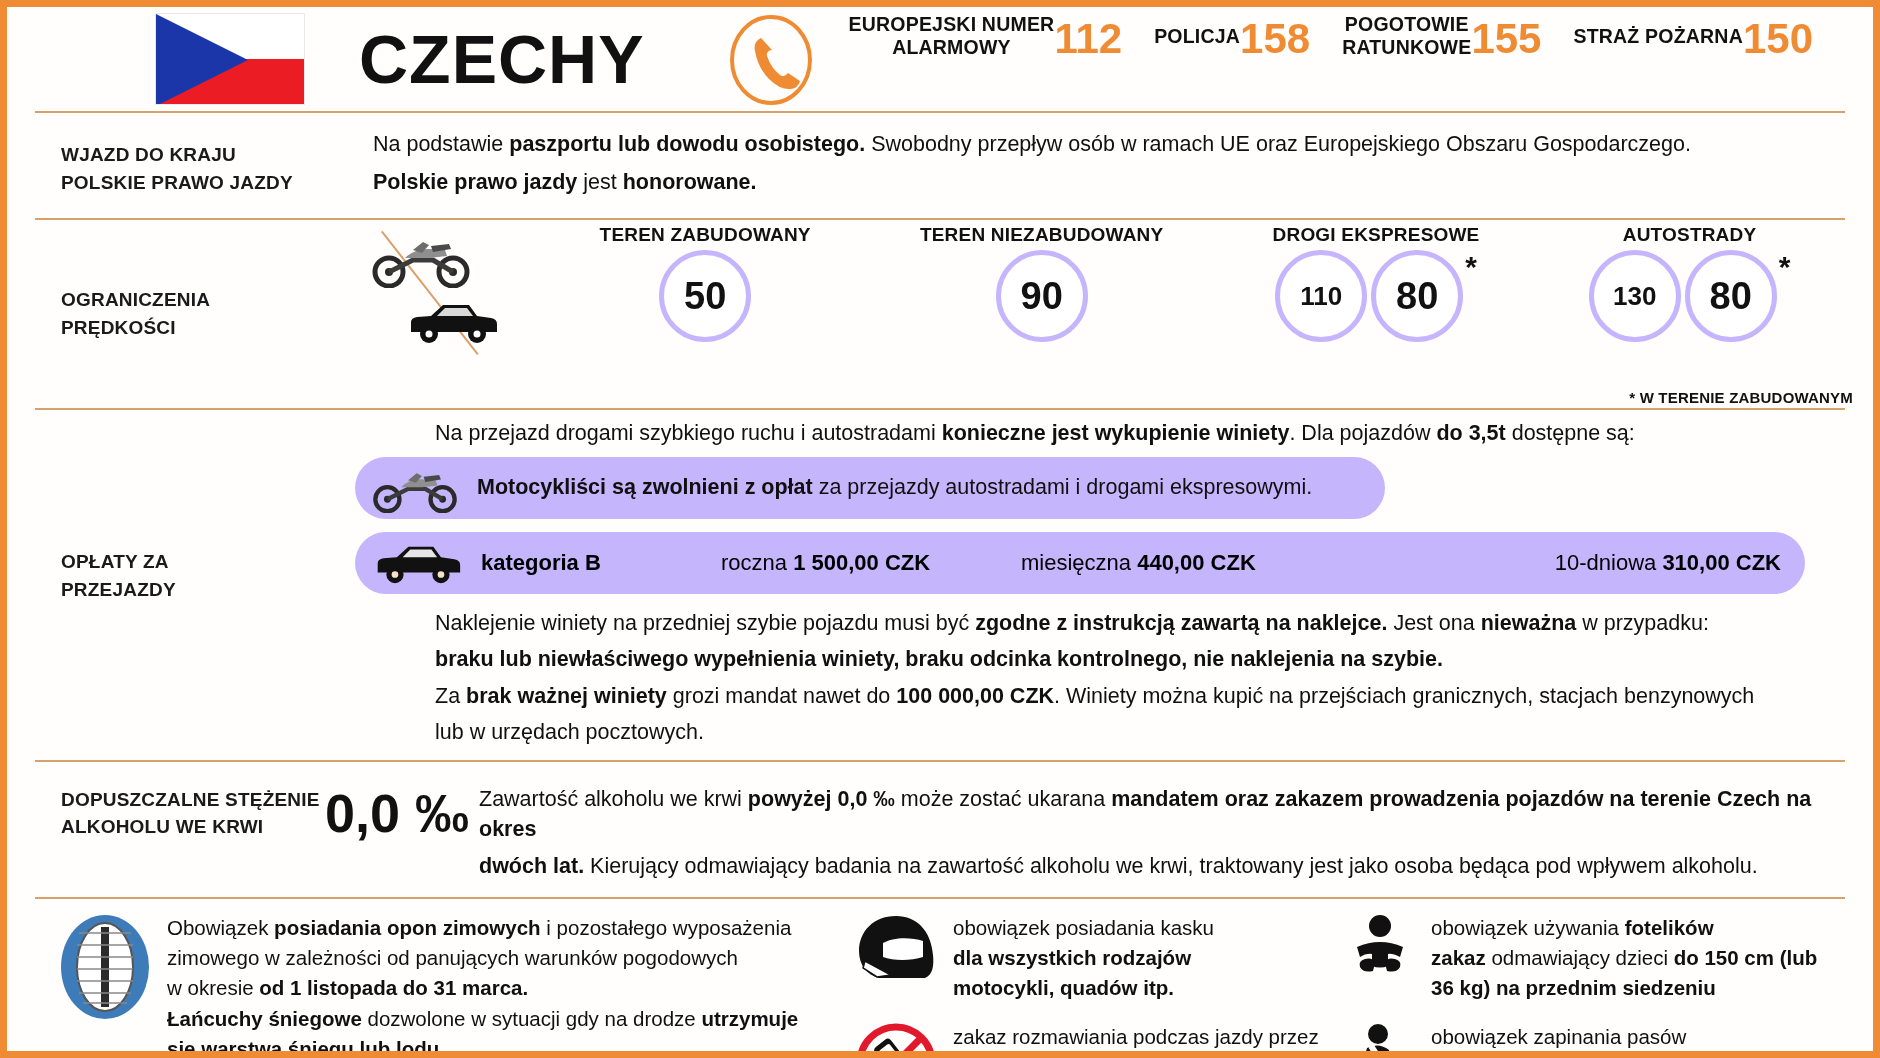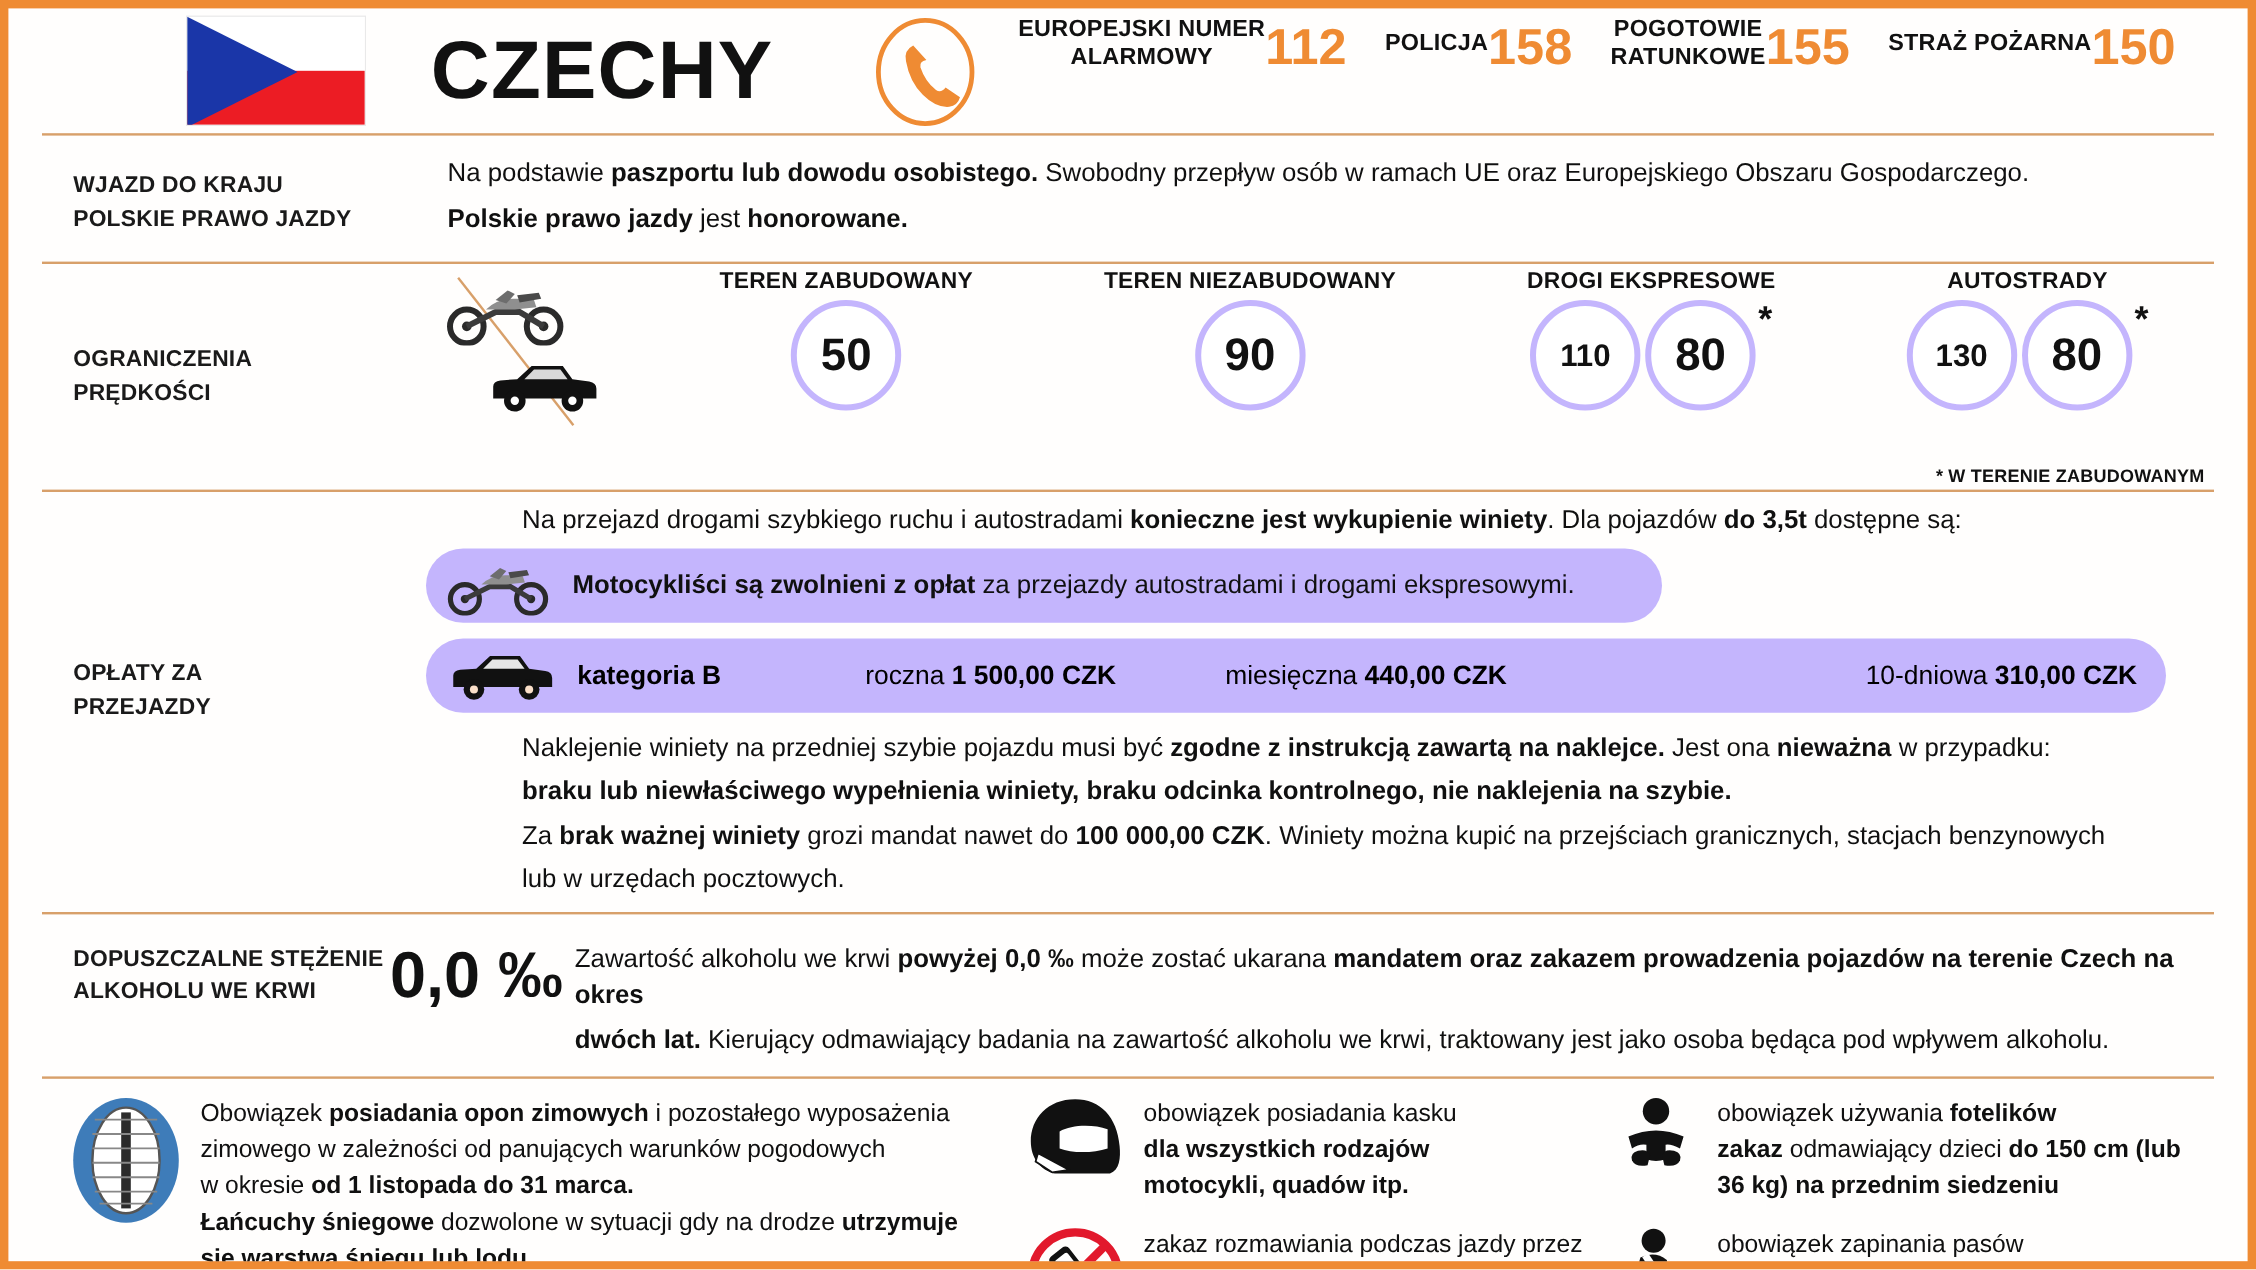--- a/index.html
+++ b/index.html
@@ -76,21 +76,21 @@
   .sign{
     width:92px;height:92px;border-radius:50%;
     border:5px solid #c4b5fd;background:#ffffff;
     display:flex;align-items:center;justify-content:center;
     font-size:38px;font-weight:bold;color:#111;
     font-family:"Liberation Sans", sans-serif;
   }
   .sign.wide{font-size:26px;}
   .ast{font-size:30px;font-weight:bold;color:#111;line-height:1;margin-left:-2px;margin-top:2px;}
   #speed-foot{
-    position:absolute;right:36px;bottom:2px;
+    position:absolute;right:20px;bottom:2px;
     font-size:15px;font-weight:bold;color:#111;letter-spacing:.2px;
   }
 
   
   #tolls{padding-top:8px;padding-bottom:6px;}
   #tolls .lbl{padding-top:130px;}
   #tolls .cnt{padding-left:0;}
   #tolls .intro{padding-left:90px;margin-bottom:8px;}
   .pill{
     background:#c4b5fd;border-radius:34px;

